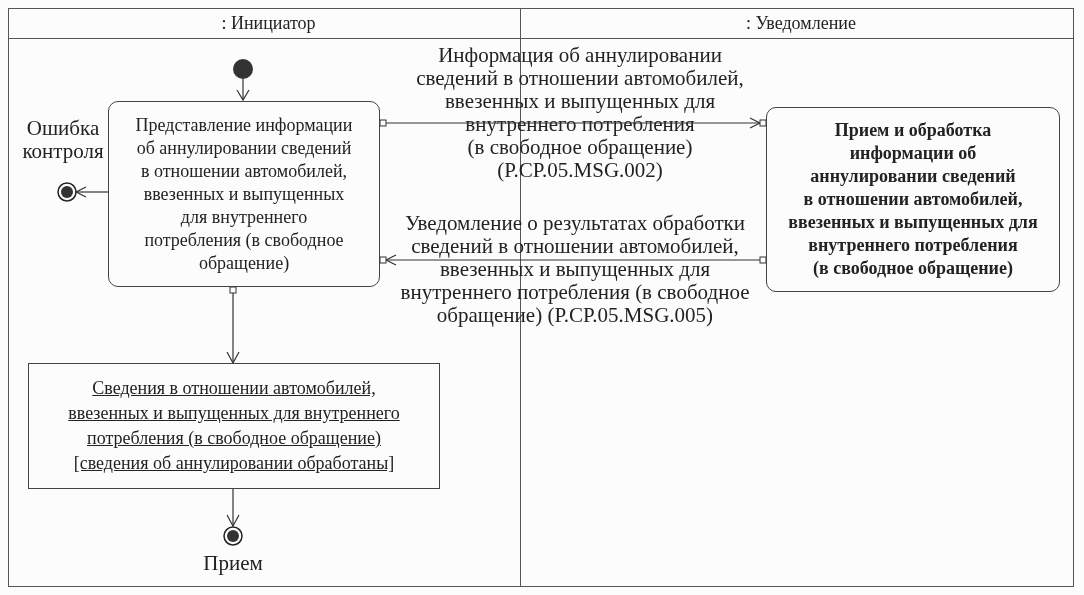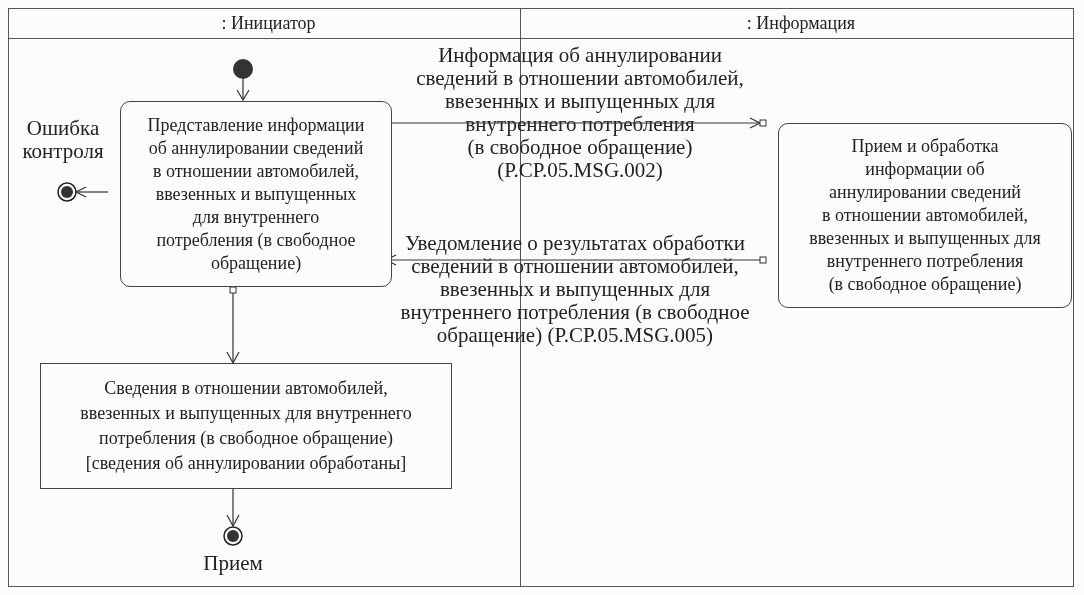--- a/index.html
+++ b/index.html
@@ -6,46 +6,46 @@
   body { width:1084px; height:595px; position:relative; overflow:hidden;
          font-family:"Liberation Serif","DejaVu Serif",serif; color:#222; }
   .frame { position:absolute; left:8px; top:8px; width:1066px; height:579px;
            border:1px solid #555; box-sizing:border-box; }
   .lane-head { position:absolute; top:8px; height:31px; border-bottom:1px solid #555;
                box-sizing:border-box; display:flex; align-items:center; justify-content:center;
                font-size:18px;padding-left:8px; }
   .lane-div { position:absolute; left:520px; top:8px; width:1px; height:579px; background:#555; }
   .box { position:absolute; box-sizing:border-box; border:1px solid #444; background:#fcfcfc;
          display:flex; align-items:center; justify-content:center; text-align:center;
-         font-size:18px; line-height:23px; white-space:pre-line;margin-left:12px; }
+         font-size:18px; line-height:23px; white-space:pre-line; }
   .rounded { border-radius:10px; }
   .label { position:absolute; text-align:center; font-size:21px; line-height:23px;
            white-space:pre-line; }
   svg.lines { position:absolute; left:0; top:0; }
 </style>
 </head>
 <body>
 
 <div class="frame"></div>
 
 <div class="lane-head" style="left:8px; width:513px;">
   <span>: Инициатор</span>
 </div>
 <div class="lane-head" style="left:520px; width:554px;">
-  <span>: Информация</span>
+  <span>: Уведомление</span>
 </div>
 <div class="lane-div"></div>
 
 <div class="label" style="left:395px; top:44px; width:370px;">Информация об аннулировании
 сведений в отношении автомобилей,
 ввезенных и выпущенных для
 внутреннего потребления
 (в свободное обращение)
 (P.CP.05.MSG.002)</div>
-<div class="label" style="left:385px; top:212px; width:380px;margin-top:20px;">Уведомление о результатах обработки
+<div class="label" style="left:385px; top:212px; width:380px;">Уведомление о результатах обработки
 сведений в отношении автомобилей,
 ввезенных и выпущенных для
 внутреннего потребления (в свободное
 обращение) (P.CP.05.MSG.005)</div>
 
 <svg class="lines" width="1084" height="595">
 
   <circle cx="243" cy="69" r="10" fill="#333"></circle>
   <line x1="243" y1="79" x2="243" y2="100" stroke="#333" stroke-width="1.2"></line>
   <polyline points="237,90 243,100 249,90" fill="none" stroke="#333" stroke-width="1.2"></polyline>
@@ -78,31 +78,31 @@
 <div class="box rounded" style="left:108px; top:101px; width:272px; height:186px;">
   <span>Представление информации
 об аннулировании сведений
 в отношении автомобилей,
 ввезенных и выпущенных
 для внутреннего
 потребления (в свободное
 обращение)</span>
 </div>
 
-<div class="box rounded" style="left:766px; top:123px; width:294px; height:185px;">
+<div class="box rounded" style="left:766px; top:107px; width:294px; height:185px;font-weight:bold;">
   <span>Прием и обработка
 информации об
 аннулировании сведений
 в отношении автомобилей,
 ввезенных и выпущенных для
 внутреннего потребления
 (в свободное обращение)</span>
 </div>
 
-<div class="box" style="left:28px; top:363px; width:412px; height:126px; line-height:25px;">
+<div class="box" style="left:28px; top:363px; width:412px; height:126px; line-height:25px;text-decoration:underline;">
   <span>Сведения в отношении автомобилей,
 ввезенных и выпущенных для внутреннего
 потребления (в свободное обращение)
 [сведения об аннулировании обработаны]</span>
 </div>
 
 <div class="label" style="left:20px; top:117px; width:86px;text-align:center;">Ошибка
 контроля</div>
 <div class="label" style="left:190px; top:552px; width:86px;">Прием</div>
 

